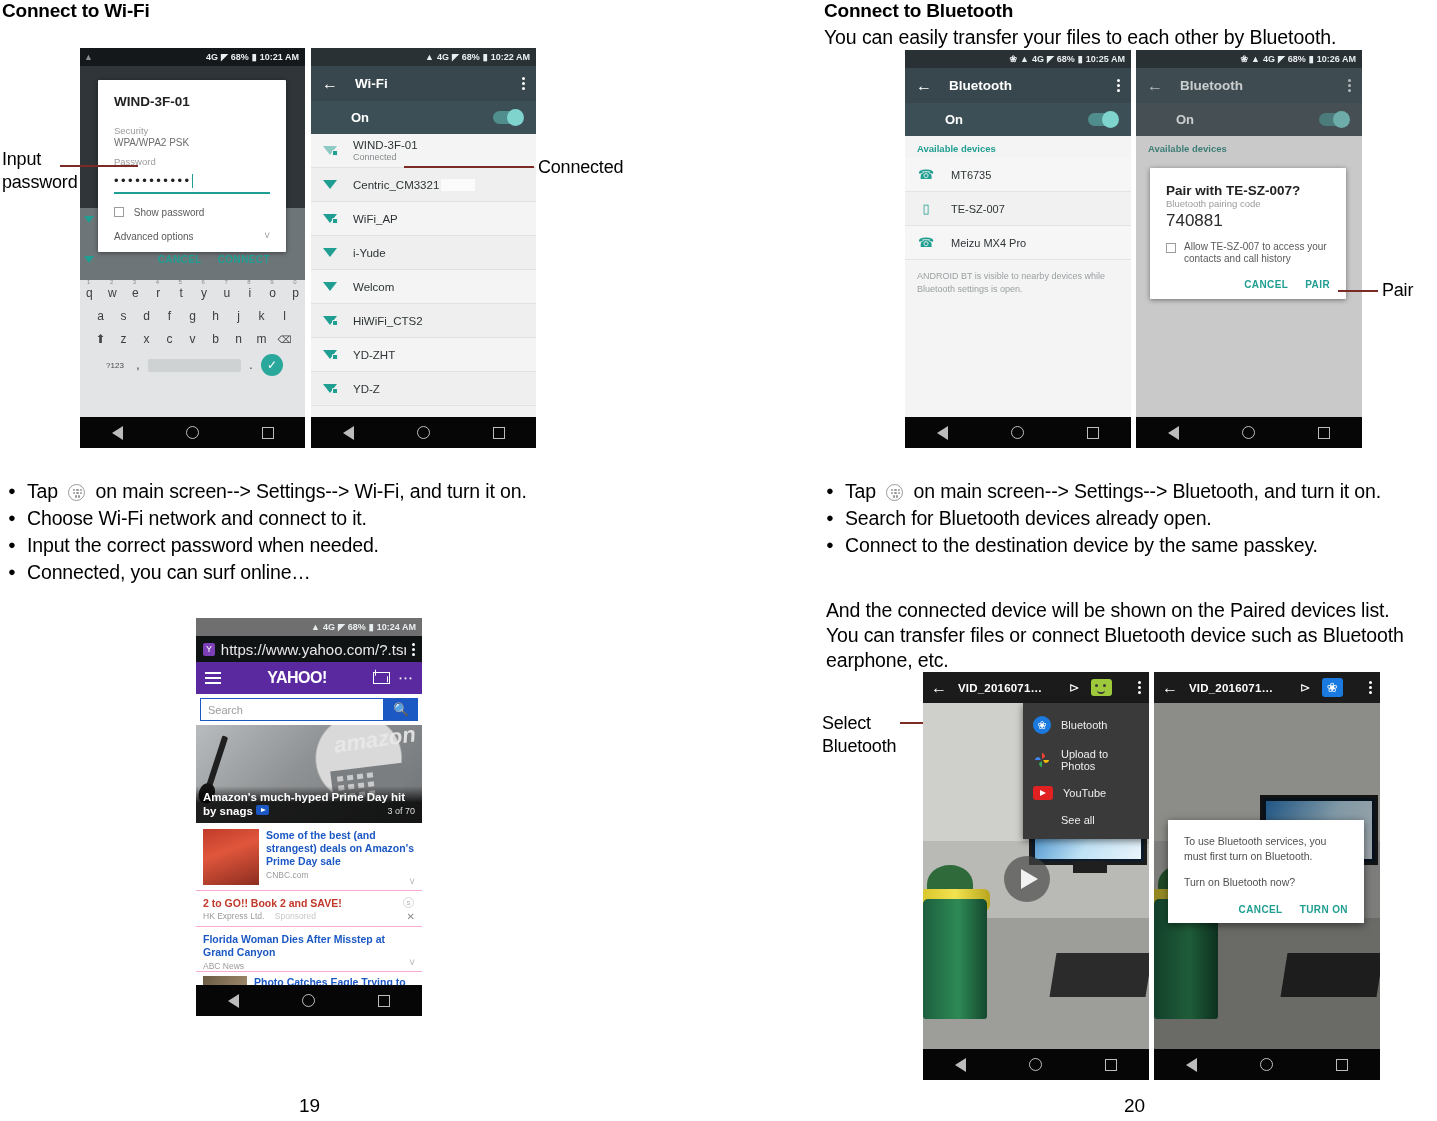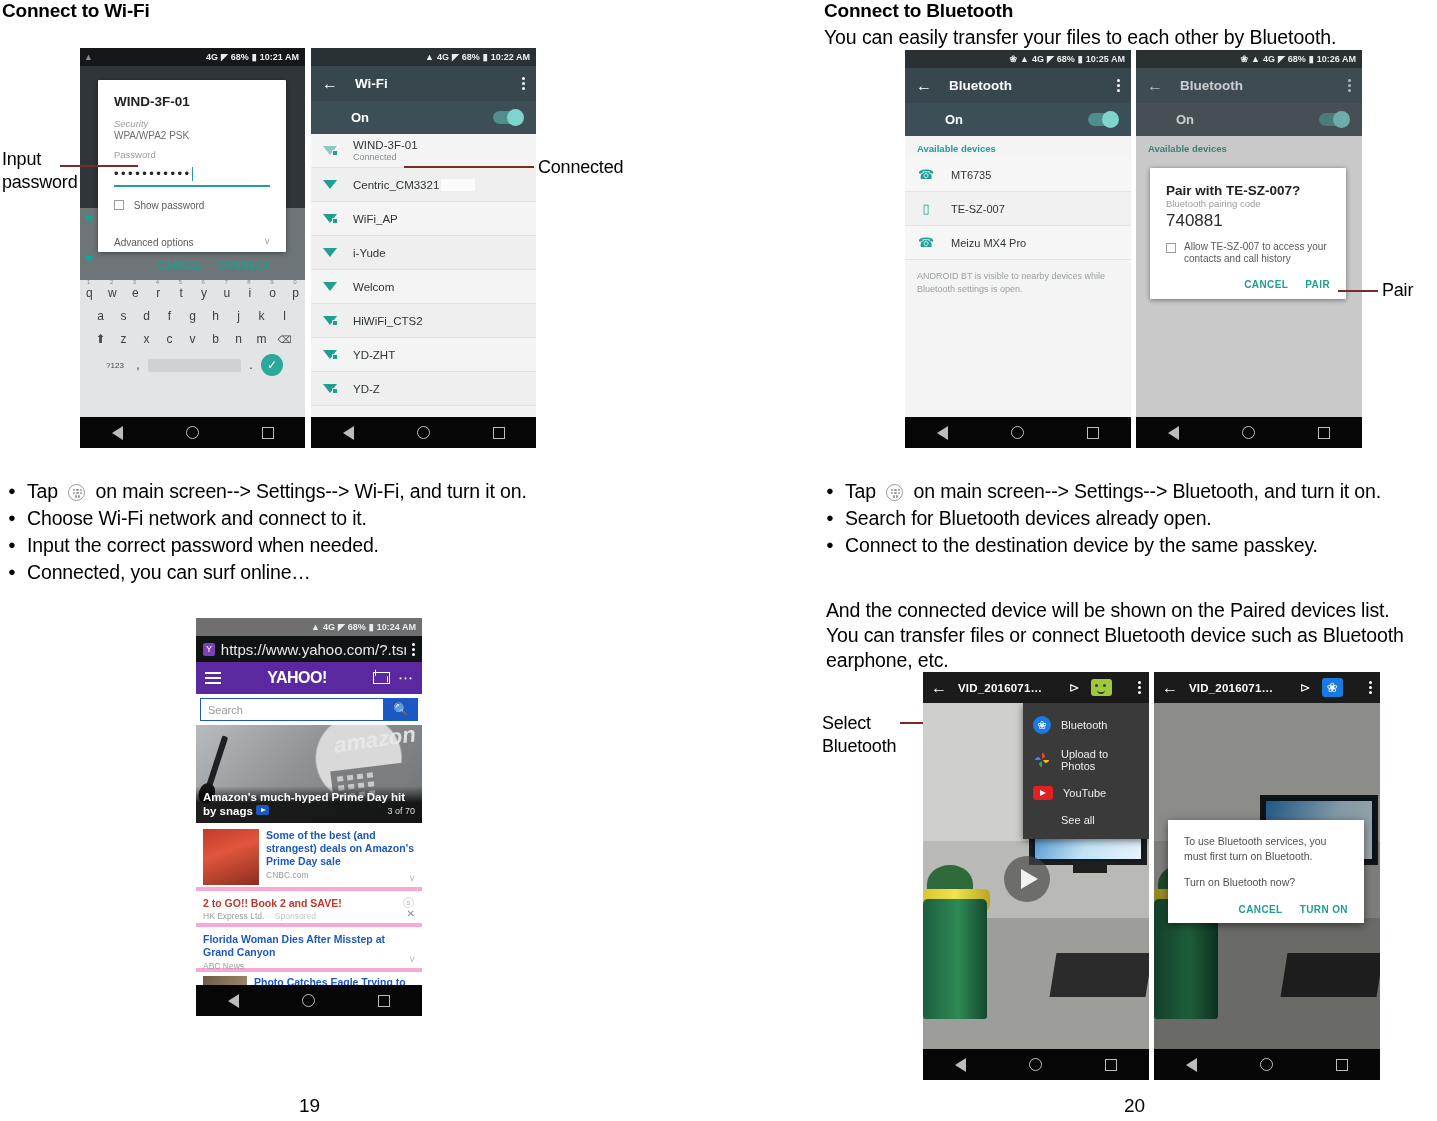--- a/index.html
+++ b/index.html
@@ -171,21 +171,21 @@
   }
   .hero-amazon { position:absolute; right: 6px; top: 2px; font-size: 22px; font-style: italic; font-weight: bold; color: #e9e9e9; transform: rotate(-8deg); opacity:.9; }
   .hero-kbd { position:absolute; right: 18px; top: 42px; width: 72px; height: 34px; background:#7b7e80; transform: rotate(-7deg); }
   .hero-kbd i { position:absolute; width:6px;height:5px;background:#c8cacb; }
   .hero-pen { position:absolute; left: 18px; top: 10px; width: 6px; height: 54px; background:#202020; transform: rotate(18deg); border-radius:2px;}
   .hero-pen:after{content:"";position:absolute;bottom:-16px;left:-5px;width:16px;height:20px;background:#151515;border-radius:50%/60%;}
   .hero-cap { position:absolute; left:0; right:0; bottom:0; padding: 4px 7px 5px; background: linear-gradient(transparent, rgba(0,0,0,.82) 45%); color:#fff; font-size:11.5px; font-weight:bold; line-height:14px;}
   .hero-count { position: absolute; right: 7px; bottom: 5px; font-size: 9px; font-weight: normal; color: #ddd; }
   .playsm { display:inline-block; width:13px;height:10px;background:#1c58c4;border-radius:2px;position:relative;vertical-align:0px;}
   .playsm:after{content:"";position:absolute;left:4.5px;top:2.5px;border-left:5px solid #fff;border-top:2.5px solid transparent;border-bottom:2.5px solid transparent;}
-  .news { background: #fff; border-bottom: 4px solid #f9a8d4; padding: 6px 7px; position: relative; }
+  .news { background: #fff; border-bottom: 1px solid #f9a8d4; padding: 6px 7px; position: relative; }
   .news-title { font-size: 10.5px; font-weight: bold; color: #1c58c4; line-height: 13px; }
   .news-src { font-size: 8.5px; color: #9b9b9b; margin-top: 2px; }
   .news-thumb { width: 56px; height: 56px; float: left; margin-right: 7px; background: linear-gradient(160deg,#c03c2a,#e0563c 40%,#8c2d1f); }
   .chev { position: absolute; right: 7px; bottom: 3px; color: #b3b3b3; font-size: 10px; }
   .sponsored-title { font-size: 10.5px; font-weight: bold; color: #c0392b; }
   .closex { position:absolute; right: 7px; bottom: 4px; font-size: 10px; color:#8c8c8c; }
   .s-badge { position:absolute; right: 8px; top: 6px; font-size: 8px; color:#b5b5b5; border:1px solid #d8d8d8; border-radius:50%; width:11px;height:11px;text-align:center;line-height:10px;}
 
   
   .vid-appbar { height: 31px; background: #1b1b1b; display:flex; align-items:center; padding: 0 8px; color:#fff; gap: 11px; }
@@ -241,32 +241,32 @@
     </div>
 
     <div style="position:absolute;top:18px;left:0;right:0;bottom:145px;background:#2f3538;"></div>
     <div style="position:absolute;top:160px;left:0;right:0;bottom:145px;background:#6e7578;"></div>
     <div style="position:absolute;left:4px;top:168px;width:9px;height:8px;border-left:5px solid transparent;border-right:5px solid transparent;border-top:7px solid #1f9e91;"></div>
     <div style="position:absolute;left:4px;top:208px;width:9px;height:8px;border-left:5px solid transparent;border-right:5px solid transparent;border-top:7px solid #1f9e91;"></div>
     <div style="position:absolute;left:4px;top:248px;width:9px;height:8px;border-left:5px solid transparent;border-right:5px solid transparent;border-top:7px solid #1f9e91;"></div>
 
     <div class="dialog" style="left:18px; top:32px; width:188px; height:172px; padding:14px 16px;">
       <div class="dlg-title">WIND-3F-01</div>
-      <div class="dlg-label" style="margin-top:9px;font-style:italic;">Security</div>
+      <div class="dlg-label" style="margin-top:16px;">Security</div>
       <div class="dlg-val" style="margin-top:1px;">WPA/WPA2 PSK</div>
       <div class="dlg-label" style="margin-top:8px;">Password</div>
       <div style="margin-top:4px;">
         <span class="pw-dots">•••••••••••</span><span class="caret"></span>
       </div>
       <div class="pw-underline" style="margin-top:3px;"></div>
       <div class="dlg-row" style="margin-top:13px;">
         <span class="chkbox"></span>
         <span style="margin-left:7px;">Show password</span>
       </div>
-      <div class="dlg-row" style="margin-top:26px;position:relative;">
+      <div class="dlg-row" style="margin-top:13px;position:relative;">
         <span>Advanced options</span>
         <span style="position:absolute;right:0;top:-1px;color:#9b9b9b;">˅</span>
       </div>
       <div style="display:flex;justify-content:flex-end;gap:16px;margin-top:12px;">
         <span class="dlg-btn">CANCEL</span>
         <span class="dlg-btn">CONNECT</span>
       </div>
     </div>
 
     <div class="kbd" style="top:232px; bottom:31px; padding-top:6px;">

